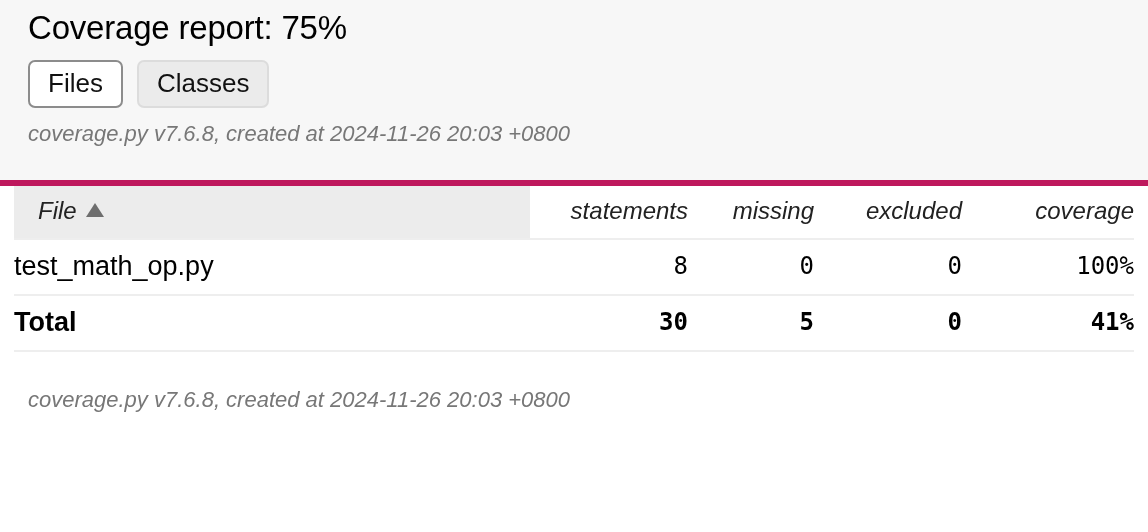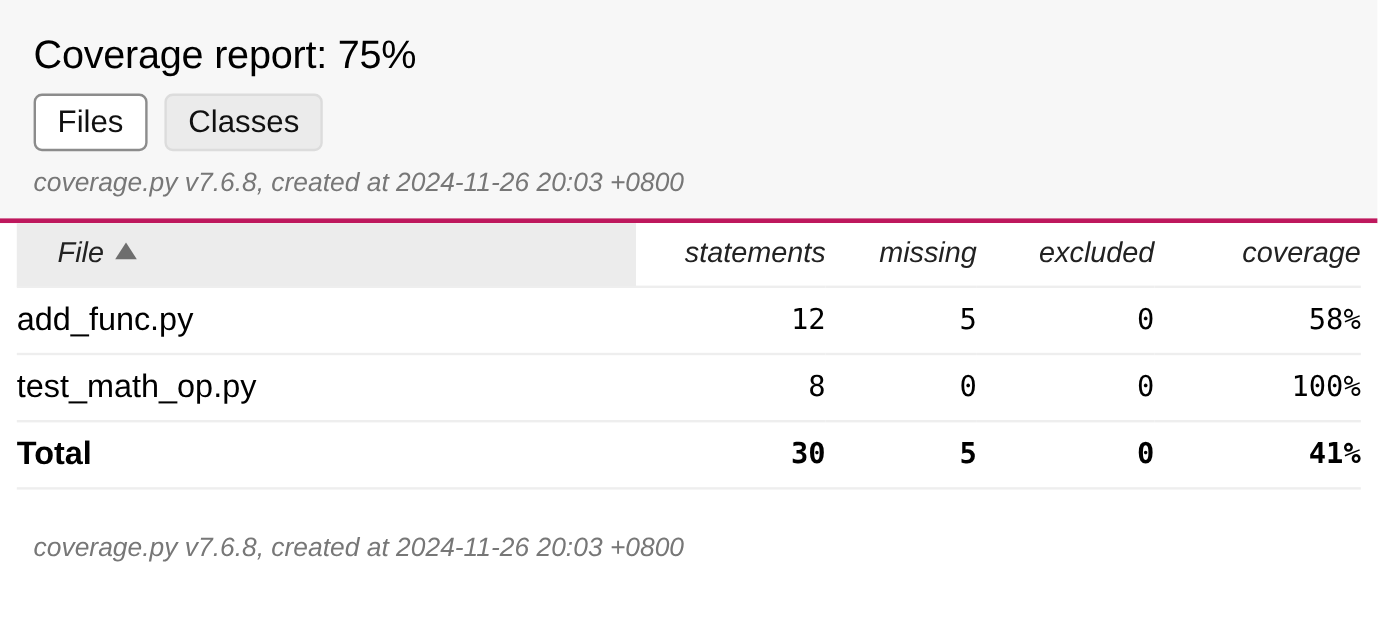--- a/index.html
+++ b/index.html
@@ -11,22 +11,22 @@
     height: 532px;
     background: #ffffff;
     font-family: "Liberation Sans", sans-serif;
     color: #000000;
     overflow: hidden;
   }
 
   
   #page-header {
     background: #f7f7f7;
-    border-bottom: 4px solid #be185d;
-    padding: 26px 0 10px 28px;
+    border-bottom: 6px solid #be185d;
+    padding: 8px 0 10px 28px;
     box-sizing: border-box;
     height: 186px;
   }
   #report-title {
     font-size: 33px;
     font-weight: 400;
     line-height: 40px;
     letter-spacing: -0.2px;
     margin: 0 0 12px 0;
     color: #000;
@@ -84,21 +84,21 @@
     font-size: 24px;
     line-height: 30px;
     color: #222222;
     padding: 10px 0 12px 0;
     background: #ffffff;
     vertical-align: middle;
     cursor: pointer;
   }
   #coverage-table thead th.file-head {
     text-align: left;
-    padding-left: 34px;
+    padding-left: 24px;
     background: #ececec;
   }
   #coverage-table thead th.num-head {
     text-align: right;
     padding-right: 0;
     margin-left: 36px;
   }
   .sort-arrow {
     display: inline-block;
     width: 0; height: 0;
@@ -174,27 +174,20 @@
       <tr>
         <th class="file-head"><span>File</span><span class="sort-arrow"></span></th>
         <th class="num-head">statements</th>
         <th class="num-head">missing</th>
         <th class="num-head">excluded</th>
         <th class="num-head">coverage</th>
       </tr>
     </thead>
     <tbody>
       <tr>
-        <td class="file-cell">add_func.py</td>
-        <td class="num-cell">12</td>
-        <td class="num-cell">5</td>
-        <td class="num-cell">0</td>
-        <td class="num-cell">58%</td>
-      </tr>
-      <tr>
         <td class="file-cell">test_math_op.py</td>
         <td class="num-cell">8</td>
         <td class="num-cell">0</td>
         <td class="num-cell">0</td>
         <td class="num-cell">100%</td>
       </tr>
     </tbody>
     <tfoot>
       <tr>
         <td class="file-cell">Total</td>

